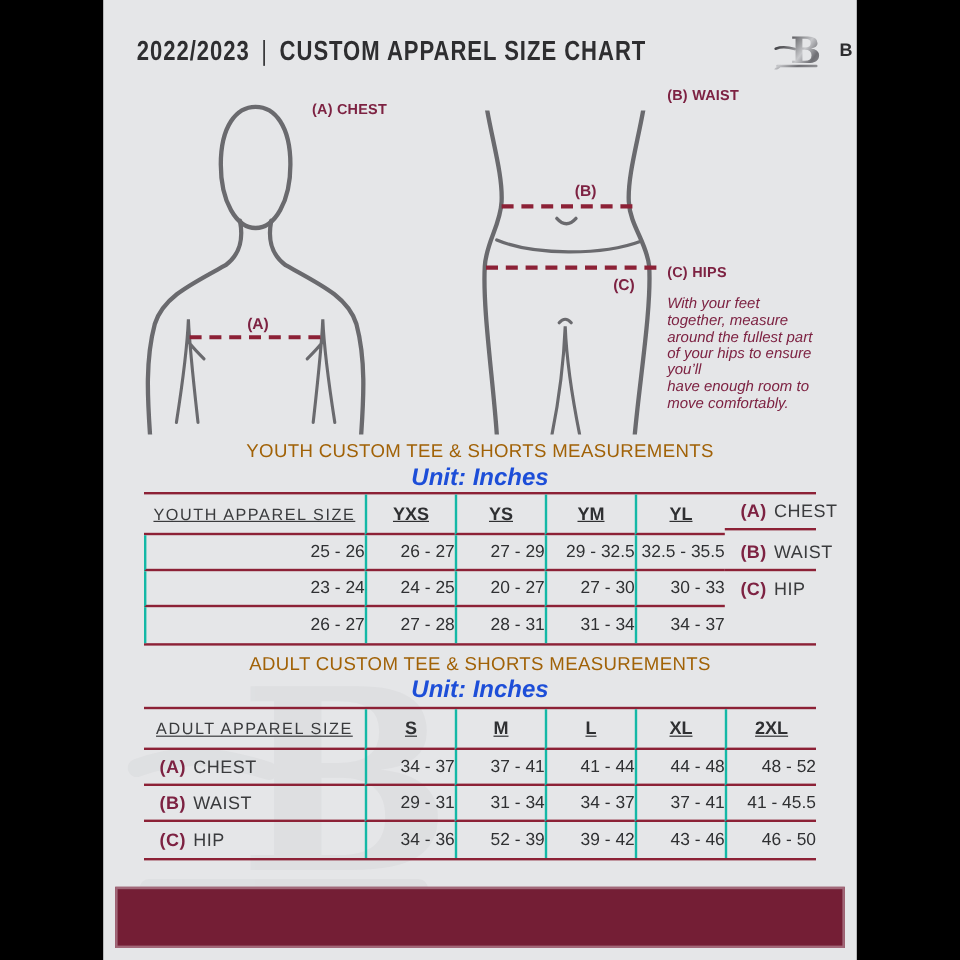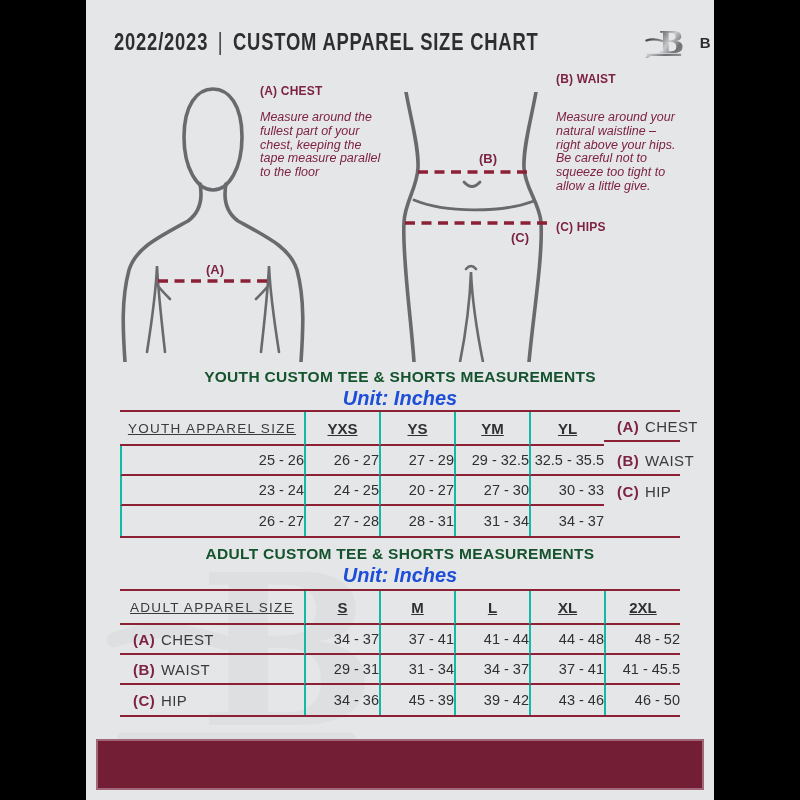--- a/index.html
+++ b/index.html
@@ -18,21 +18,21 @@
 
   
   .sec-head{position:absolute;font-size:12px;font-weight:800;color:#7d2242;letter-spacing:0.2px;}
   .sec-desc{position:absolute;width:165px;font-style:italic;font-size:12.5px;line-height:13.8px;
             color:#7d2242;white-space:pre-line;}
 
   .fig{position:absolute;}
 
   
   .tbl-title{position:absolute;left:0;width:100%;text-align:center;font-size:15.5px;
-             font-weight:700;color:#14532d;letter-spacing:0.3px;}
+             font-weight:400;color:#a16207;letter-spacing:0.3px;}
   .tbl-unit{position:absolute;left:0;width:100%;text-align:center;font-size:20px;
             font-style:italic;font-weight:600;color:#1d4ed8;}
   .size-table{position:absolute;left:34px;width:560px;display:grid;
               grid-template-columns:184px 75px 75px 75px 75px 76px;
               border-top:2px solid #8c2136;border-bottom:2px solid #8c2136;}
   .cell{display:flex;align-items:center;justify-content:center;box-sizing:border-box;
         border-bottom:2px solid #8c2136;}
   .cell:not(.label-col){border-left:2px solid #14b8a6;}
   .cell.lastrow{border-bottom:none;}
   .th{height:34px;font-weight:700;font-size:15px;color:#2f3032;text-decoration:underline;}
@@ -98,35 +98,31 @@
         <path d="M24 108 C 55 121 112 121 144 109" stroke-width="2.8"></path>
         <path d="M70 270 C 77 235 80 205 81 180 C 82 205 86 235 93 270 M76 177 Q 81 171 86 177" stroke-width="2.6"></path>
       </g>
       <line x1="28" y1="80" x2="140" y2="80" stroke="#8c2136" stroke-width="3.4" stroke-dasharray="10 6.5"></line>
       <text x="98" y="71" text-anchor="middle" font-size="13" font-weight="bold" fill="#7d2242" font-family="'Liberation Sans', sans-serif">(B)</text>
       <line x1="15" y1="131" x2="158" y2="131" stroke="#8c2136" stroke-width="3.4" stroke-dasharray="10 6.5"></line>
       <text x="130" y="150" text-anchor="middle" font-size="13" font-weight="bold" fill="#7d2242" font-family="'Liberation Sans', sans-serif">(C)</text>
     </svg>
 
     <div class="sec-head" style="left:174px;top:84px;">(A) CHEST</div>
-    <div class="sec-desc" style="left:174px;top:111px;">Measure around the
-fullest part of your
-chest, keeping the
-tape measure parallel
-to the floor</div>
 
     <div class="sec-head" style="left:470px;top:72px;">(B) WAIST</div>
-    <div class="sec-desc" style="left:470px;top:111px;">Measure around your
-natural waistline –
-right above your hips.
-Be careful not to
-squeeze too tight to
-allow a little give.</div>
 
     <div class="sec-head" style="left:470px;top:220px;">(C) HIPS</div>
+    <div class="sec-desc" style="left:470px;top:247px;">With your feet
+together, measure
+around the fullest part
+of your hips to ensure
+you’ll
+have enough room to
+move comfortably.</div>
 
     <div class="tbl-title" style="top:368px;">YOUTH CUSTOM TEE &amp; SHORTS MEASUREMENTS</div>
     <div class="tbl-unit" style="top:387px;">Unit: Inches</div>
 
     <div class="size-table" style="top:410px;">
       <div class="cell th label-col">
           <span>YOUTH APPAREL SIZE</span>
         </div>
       <div class="cell th">
           <span>YXS</span>
@@ -266,21 +262,21 @@
         </div>
 
       <div class="cell td label-col lastrow">
           <span class="key">(C)</span>
           <span>HIP</span>
         </div>
       <div class="cell td lastrow">
           <span>34 - 36</span>
         </div>
       <div class="cell td lastrow">
-          <span>45 - 39</span>
+          <span>52 - 39</span>
         </div>
       <div class="cell td lastrow">
           <span>39 - 42</span>
         </div>
       <div class="cell td lastrow">
           <span>43 - 46</span>
         </div>
       <div class="cell td lastrow">
           <span>46 - 50</span>
         </div>

